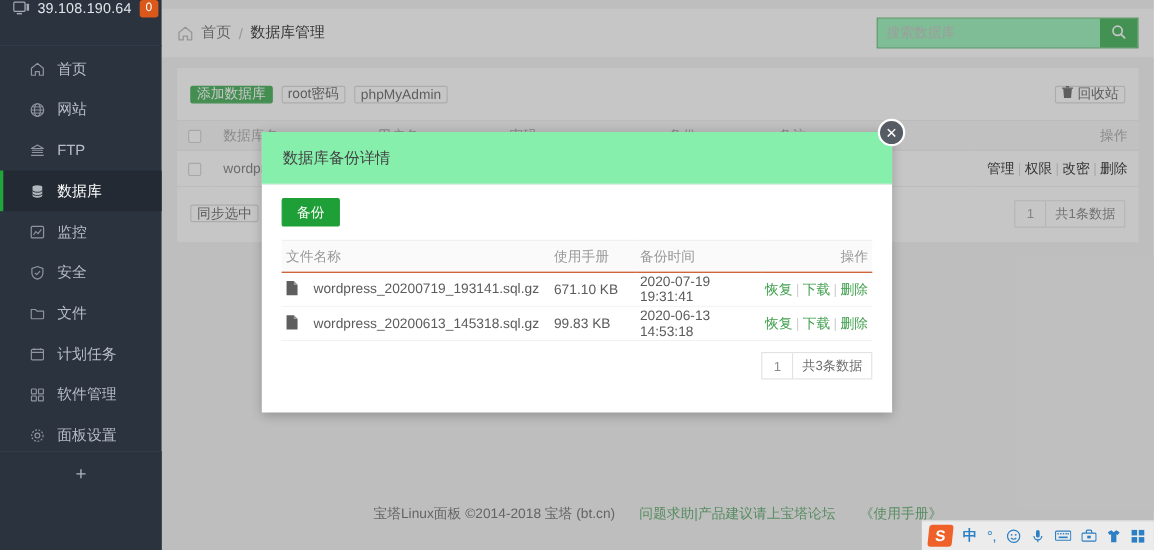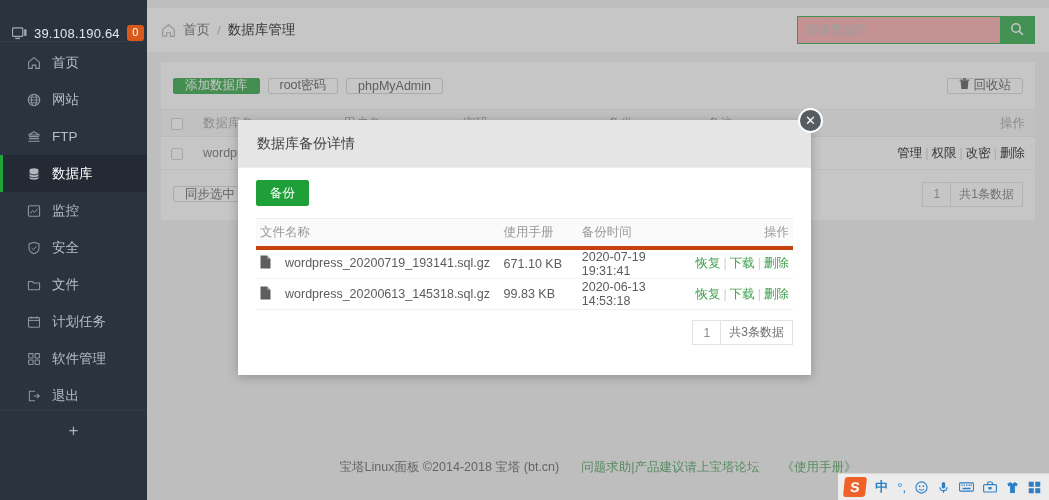--- a/index.html
+++ b/index.html
@@ -14,21 +14,21 @@
 
   
   .sidebar {
     position: absolute; left: 0; top: 0;
     width: 147px; height: 500px;
     background: #2b333e;
     color: #c2c8d0;
     z-index: 5;
   }
   .sb-head {
-    height: 42px; display: flex; align-items: flex-end;
+    height: 42px; display: flex; align-items: flex-start;
     padding: 0 8px 0 12px; gap: 7px;
     border-bottom: 1px solid #323b47;
   }
   .sb-head .ip { font-size: 13px; color: #e3e7ec; letter-spacing: .2px;}
   .sb-badge {
     margin-left: auto;
     background: #d9581a; color: #fff;
     border-radius: 3px;
     font-size: 11px; line-height: 15px;
     min-width: 17px; height: 16px; text-align: center;
@@ -83,40 +83,40 @@
   .searchwrap {
     margin-left: auto; margin-right: 14px;
     display: flex; height: 28px;
     border: 1px solid #20a53a;
     width: 238px;
   }
   .searchwrap input {
     flex: 1; border: none; outline: none;
     padding: 0 8px; font-size: 12.5px; color: #333;
     font-family: "Liberation Sans", sans-serif;
-    background:#fca5a5;
+    background:#86efac;
   }
   .searchwrap input::placeholder { color: #b9b9b9; }
   .searchbtn {
     width: 34px; background: #20a53a;
     display: flex; align-items: center; justify-content: center;
     cursor: pointer;
   }
 
   .panel {
     position: absolute; left: 14px; top: 62px;
     width: 874px; height: 158px;
     background: #fff;
   }
   .panel-tools {
     height: 47px; display: flex; align-items: center;
     padding: 0 12px; gap: 8px;
   }
   .btn {
-    height: 16px; padding: 0 11px;
+    height: 16px; padding: 0 5px;
     border: 1px solid #d3d3d3; background: #fff;
     font-size: 12.5px; color: #4c4c4c; border-radius: 2px;
     display: inline-flex; align-items: center; cursor: pointer;
     font-family: "Liberation Sans", sans-serif;
   }
   .btn.green { background: #1f9f37; border-color: #1f9f37; color: #fff; }
   .btn.right { margin-left: auto; gap: 4px; }
 
   table.dbtable { width: 100%; border-collapse: collapse; }
   table.dbtable th {
@@ -162,40 +162,40 @@
 
   
   .modal {
     position: absolute; left: 238px; top: 120px;
     width: 573px; height: 255px;
     background: #fff;
     box-shadow: 0 2px 10px rgba(0,0,0,.25);
     z-index: 20;
   }
   .modal-head {
-    height: 48px; background: #e5e5e5; border-bottom: 1px solid #ececec;
+    height: 48px; background: #86efac; border-bottom: 1px solid #ececec;
     display: flex; align-items: center; padding-left: 19px;
     font-size: 14px; color: #444;
   }
   .modal-close {
     position: absolute; right: -12px; top: -12px;
     width: 25px; height: 25px; border-radius: 50%;
     background: #555c63; border: 2px solid #fff;
     display: flex; align-items: center; justify-content: center;
     color: #fff; font-size: 13px; line-height: 1; cursor: pointer;
     z-index: 25;
   }
   .modal-body { padding: 12px 18px 0 18px; }
   .modal .btn.green { height: 26px; padding: 0 13px; font-size: 12.5px; }
 
   table.bk { width: 100%; border-collapse: collapse; margin-top: 12px; }
   table.bk th {
     background: #fafafa; color: #999; font-weight: normal; font-size: 12.5px;
     text-align: left; height: 29px; padding: 0 4px;
-    border-top: 1px solid #efefef; border-bottom: 4px solid #c2410c;
+    border-top: 1px solid #efefef; border-bottom: 1px solid #c2410c;
   }
   table.bk td {
     height: 31px; padding: 0 4px; font-size: 12.5px; color: #5b5b5b;
     border-bottom: 1px solid #f2f2f2;
     margin-top: 12px;
   }
   table.bk td.name { display: table-cell; }
   .fileicon { display:inline-block; vertical-align:middle; margin-right:14px; }
   .bk .ops a { color: #41a04f; }
   .modal-foot { display: flex; padding: 10px 18px 0 18px; }
@@ -312,20 +312,29 @@
       <div class="sb-item">
         <span class="sb-icon">
           <svg width="14" height="14" viewBox="0 0 14 14">
               <rect x="1.6" y="1.6" width="4.4" height="4.4" rx="0.6" fill="none" stroke="#b6bdc6" stroke-width="1.05"></rect>
               <rect x="8" y="1.6" width="4.4" height="4.4" rx="0.6" fill="none" stroke="#b6bdc6" stroke-width="1.05"></rect>
               <rect x="1.6" y="8" width="4.4" height="4.4" rx="0.6" fill="none" stroke="#b6bdc6" stroke-width="1.05"></rect>
               <rect x="8" y="8" width="4.4" height="4.4" rx="0.6" fill="none" stroke="#b6bdc6" stroke-width="1.05"></rect>
             </svg>
         </span>
         <span>软件管理</span>
+      </div>
+      <div class="sb-item">
+        <span class="sb-icon">
+          <svg width="14" height="14" viewBox="0 0 14 14">
+              <circle cx="7" cy="7" r="2.2" fill="none" stroke="#b6bdc6" stroke-width="1.05"></circle>
+              <circle cx="7" cy="7" r="5.2" fill="none" stroke="#b6bdc6" stroke-width="1.05" stroke-dasharray="1.7 1.4"></circle>
+            </svg>
+        </span>
+        <span>面板设置</span>
       </div>
       <div class="sb-item">
         <span class="sb-icon">
           <svg width="14" height="14" viewBox="0 0 14 14">
               <path d="M8 2.2H2.4v9.6H8" fill="none" stroke="#b6bdc6" stroke-width="1.05"></path>
               <path d="M6.6 7h5.6M10 4.8 12.3 7 10 9.2" fill="none" stroke="#b6bdc6" stroke-width="1.05"></path>
             </svg>
         </span>
         <span>退出</span>
       </div>

